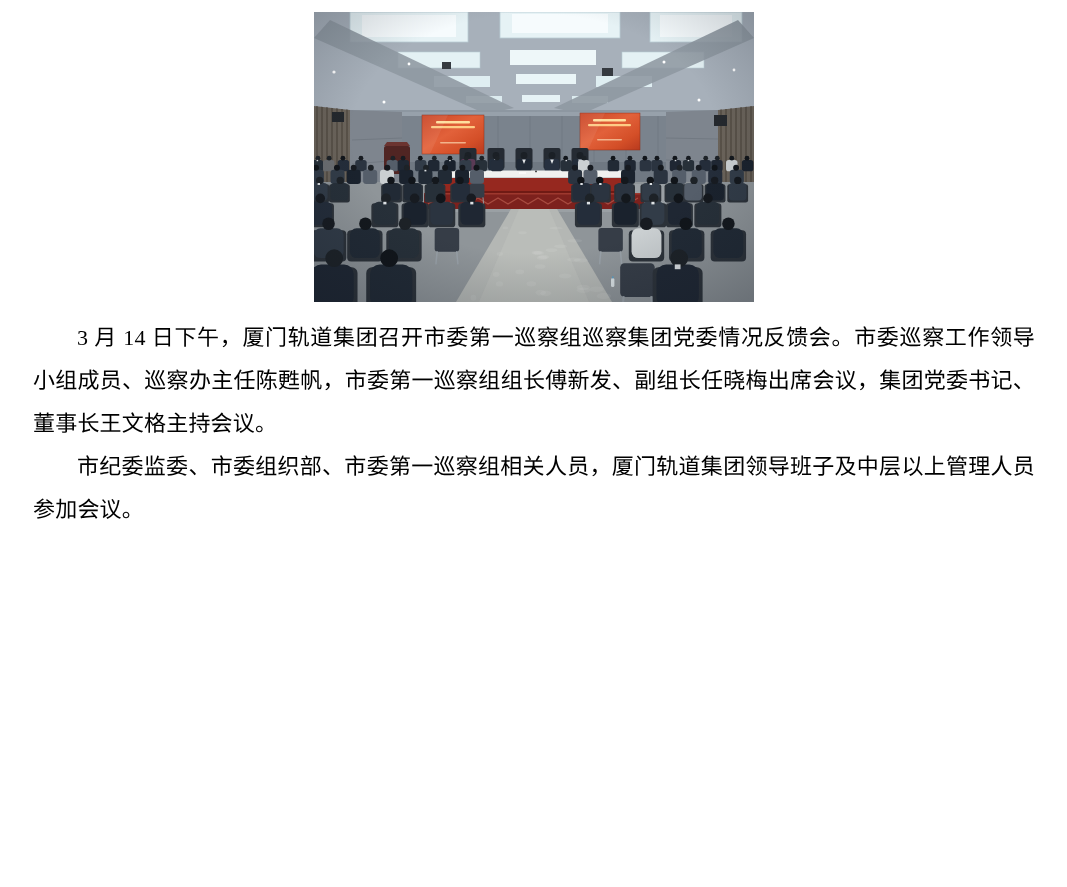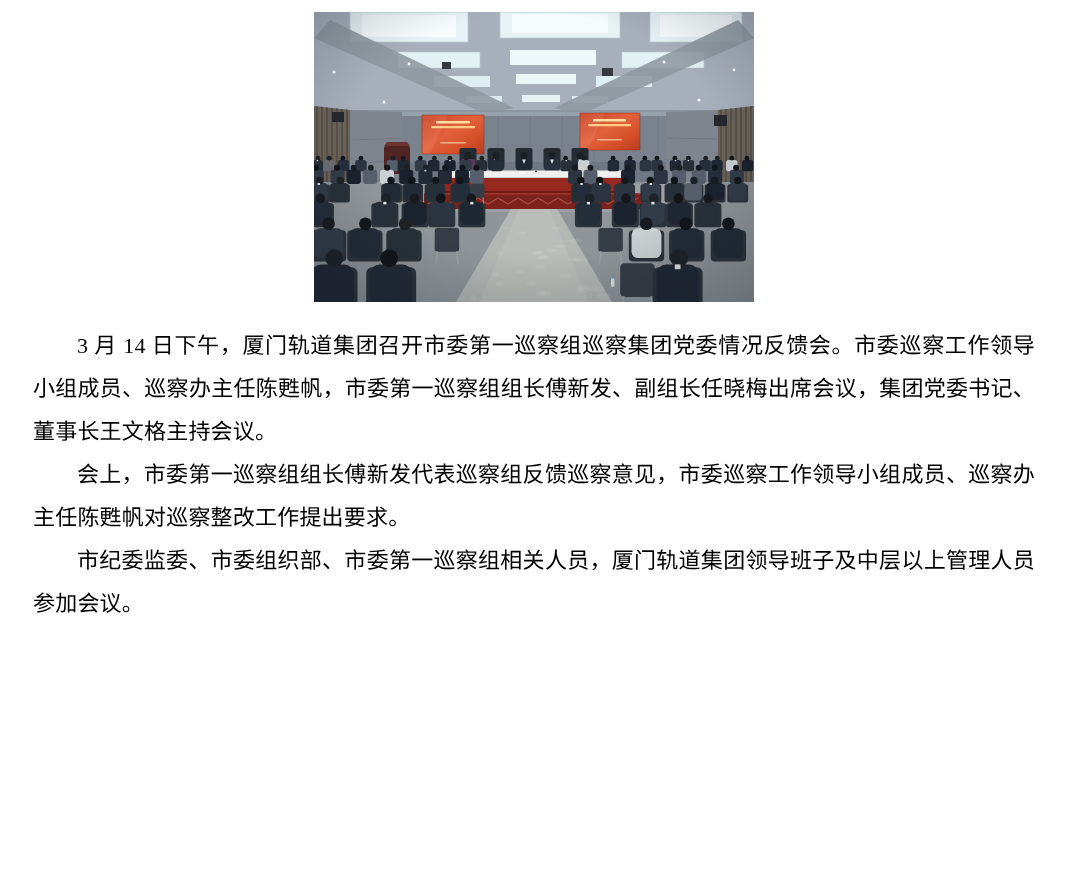--- a/index.html
+++ b/index.html
@@ -5,21 +5,21 @@
   html,body{margin:0;padding:0;}
   body{
     width:1067px;height:887px;background:#ffffff;overflow:hidden;
     font-family:"Liberation Serif","DejaVu Serif",serif;
   }
   figure.photo{
     margin:12px auto 0;width:440px;height:290px;display:block;
     line-height:0;
   }
   .article{
-    padding:22px 32px 0 33px;
+    padding:14px 32px 0 33px;
   }
   .article p{
     margin:0;
     font-size:22px;
     line-height:43px;
     color:#000000;
     text-align:justify;
     text-indent:2em;
     letter-spacing:0.2px;
   }
@@ -412,15 +412,14 @@
       <rect x="297" y="266" width="3.4" height="9" rx="1.5" fill="#dfe7ea" opacity="0.95"></rect>
       <rect x="298" y="264.4" width="1.5" height="2" fill="#5aa0c8"></rect>
     </g>
 
     <rect x="0" y="0" width="440" height="290" fill="url(#vig)"></rect>
   </svg>
 </figure>
 
 <main class="article">
   <p>3 月 14 日下午，厦门轨道集团召开市委第一巡察组巡察集团党委情况反馈会。市委巡察工作领导小组成员、巡察办主任陈甦帆，市委第一巡察组组长傅新发、副组长任晓梅出席会议，集团党委书记、董事长王文格主持会议。</p>
-  <p>会上，市委第一巡察组组长傅新发代表巡察组反馈巡察意见，市委巡察工作领导小组成员、巡察办主任陈甦帆对巡察整改工作提出要求。</p>
   <p>市纪委监委、市委组织部、市委第一巡察组相关人员，厦门轨道集团领导班子及中层以上管理人员参加会议。</p>
 </main>
 
 </body></html>

